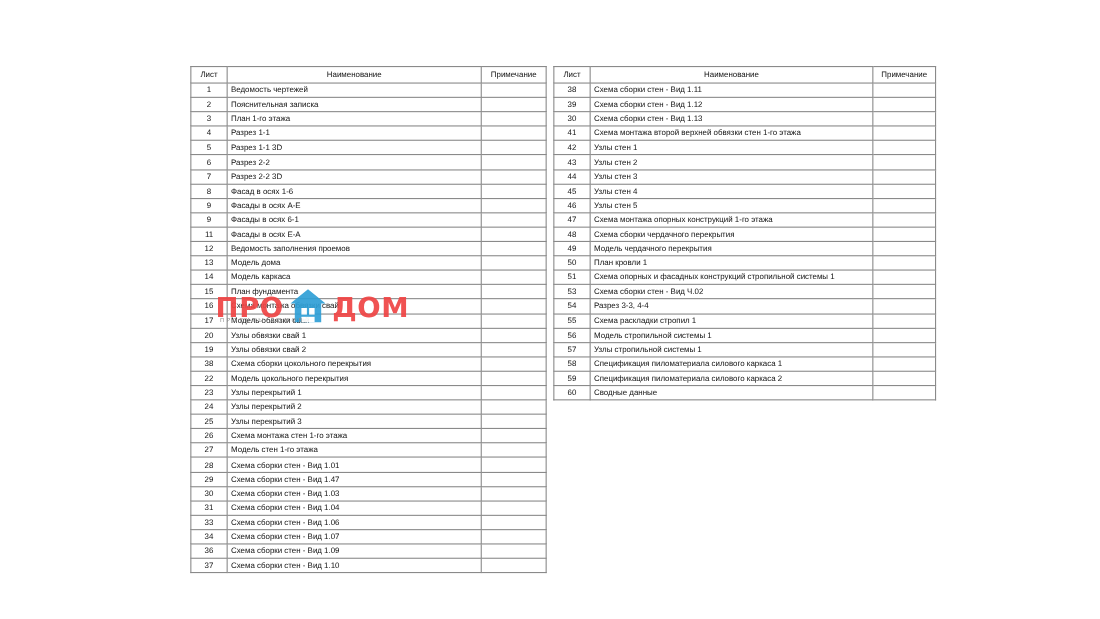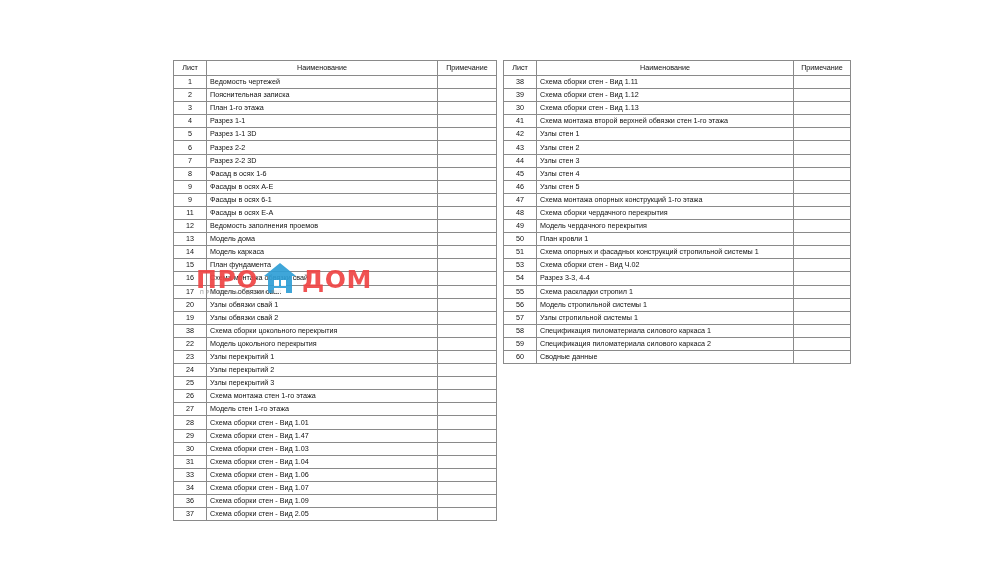--- a/index.html
+++ b/index.html
@@ -270,21 +270,21 @@
             <td class="c-name">Схема сборки стен - Вид 1.07</td>
             <td class="c-note"></td>
           </tr>
           <tr>
             <td class="c-sheet">36</td>
             <td class="c-name">Схема сборки стен - Вид 1.09</td>
             <td class="c-note"></td>
           </tr>
           <tr>
             <td class="c-sheet">37</td>
-            <td class="c-name">Схема сборки стен - Вид 2.05</td>
+            <td class="c-name">Схема сборки стен - Вид 1.10</td>
             <td class="c-note"></td>
           </tr>
         </tbody>
     </table>
 
     <table class="reg right">
       <thead>
         <tr>
           <th class="c-sheet">Лист</th>
           <th class="c-name">Наименование</th>

